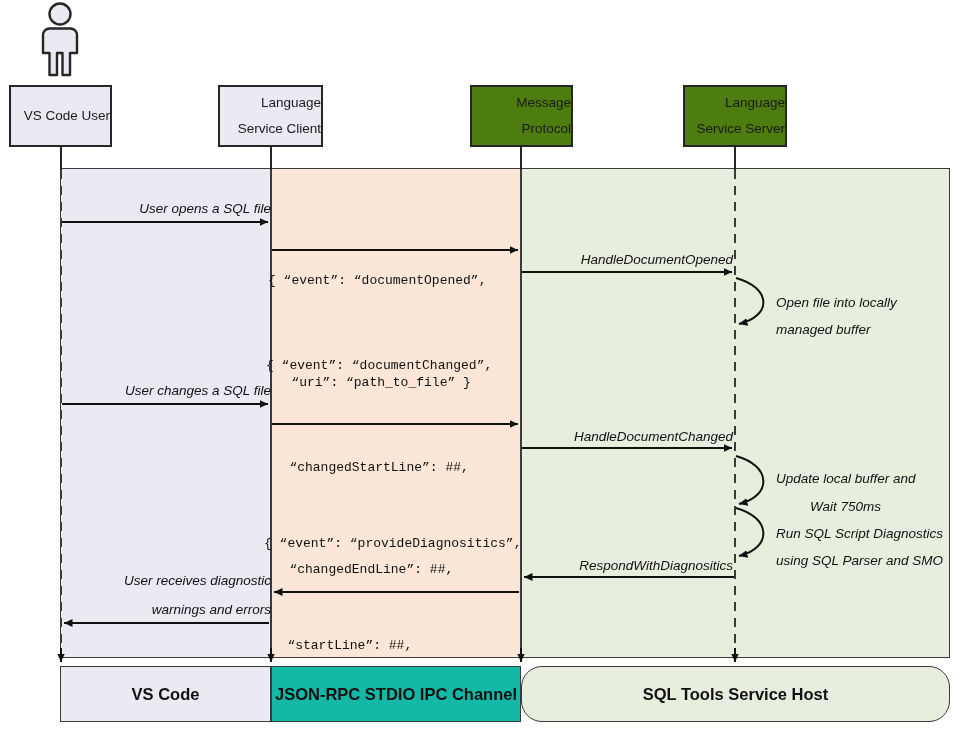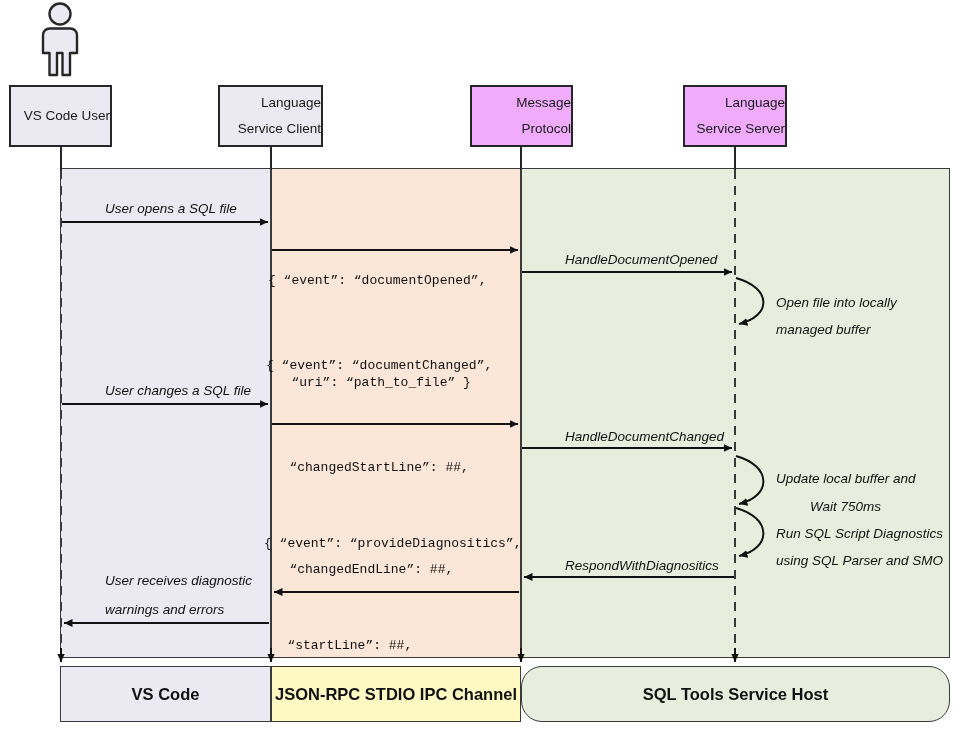--- a/index.html
+++ b/index.html
@@ -24,21 +24,21 @@
     background: #ebe9f2;
     display: flex;
     flex-direction: column;
     align-items: flex-end;
     justify-content: center;
     font-size: 13.5px;
     color: #1a1a1a;
     line-height: 1.95;
     text-align: center;
   }
-  .lifeline-box.green { background: #f0abfc; padding-left: 32px; }
+  .lifeline-box.green { background: #4d7c0f; padding-left: 32px; }
   .lifeline-box .ln { display: block; white-space: nowrap; }
 
   .band {
     position: absolute;
     box-sizing: border-box;
     border: 1.5px solid #3a3a3a;
   }
   .band.vscode { background: #ebe9f2; }
   .band.ipc { background: #fbe6d7; }
   .band.host { background: #e8eede; }
@@ -49,31 +49,30 @@
     border: 1.5px solid #3a3a3a;
     display: flex;
     align-items: center;
     justify-content: center;
     font-size: 16.5px;
     font-weight: bold;
     color: #111;
     white-space: nowrap;
   }
   .footer-cell.vscode { background: #ebe9f2; }
-  .footer-cell.ipc { background: #fef9c3; }
+  .footer-cell.ipc { background: #14b8a6; }
   .footer-cell.host { background: #e8eede; border-radius: 21px; }
 
   .msg-label {
     position: absolute;
     font-style: italic;
     font-size: 13.5px;
     color: #111;
     white-space: nowrap;
-    text-align: left;
-    margin-left: 44px;
+    text-align: right;
   }
   .note {
     position: absolute;
     font-style: italic;
     font-size: 13.5px;
     color: #111;
     white-space: nowrap;
   }
   .json-block {
     position: absolute;

